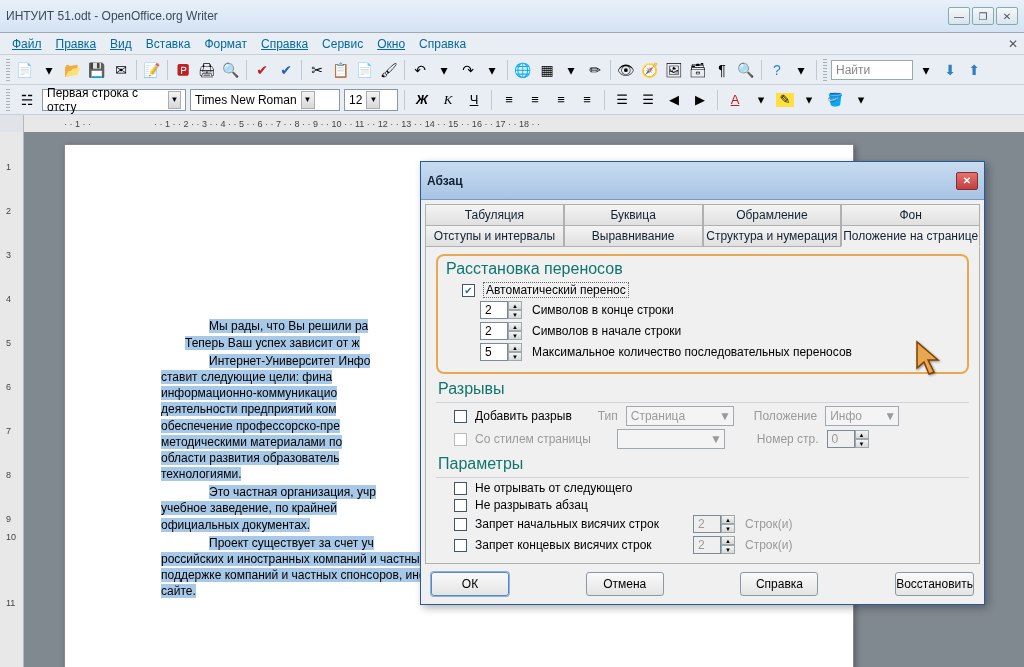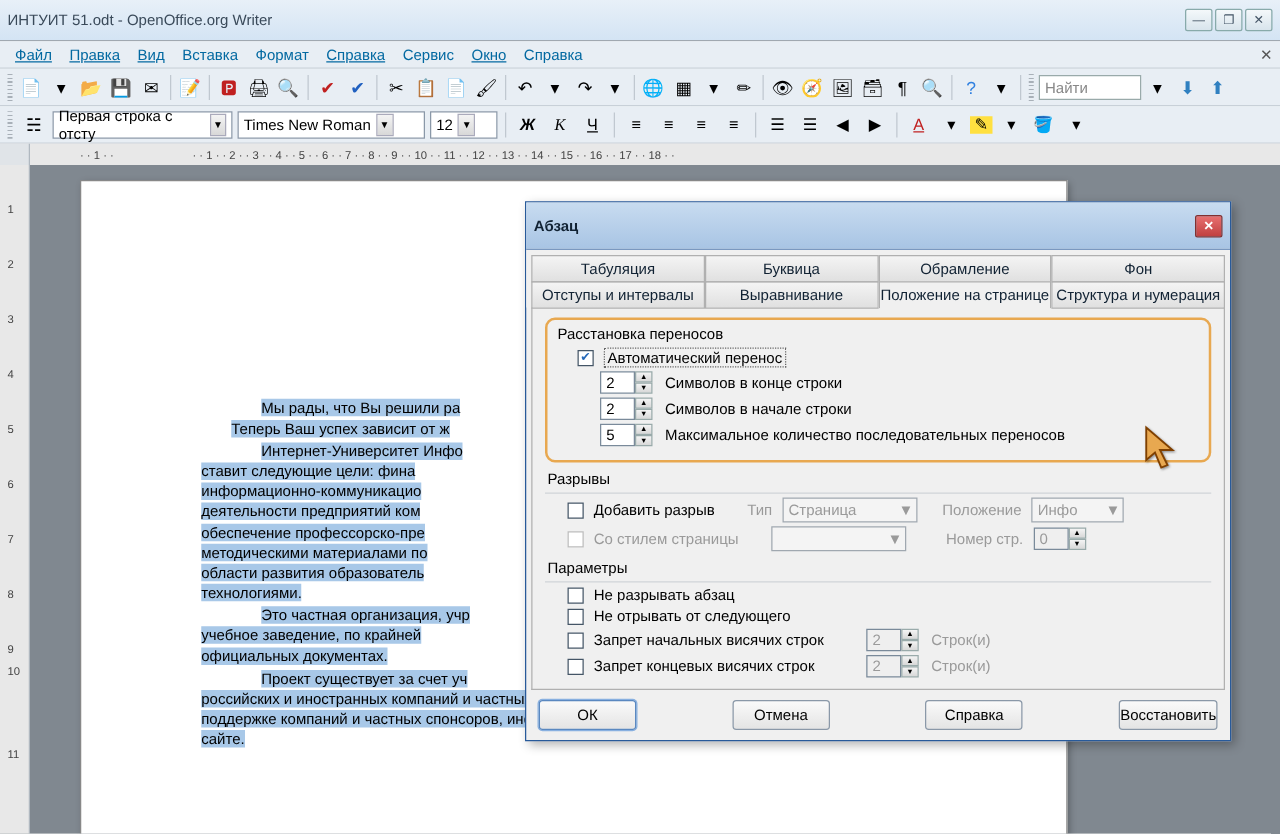--- a/index.html
+++ b/index.html
@@ -45,21 +45,21 @@
 .dialog { position: absolute; left: 420px; top: 161px; width: 565px; background: #f0f0f0; border: 1px solid #285a9a; box-shadow: 3px 3px 8px rgba(0,0,0,0.3); z-index: 50; }
 .dialog-title { background: linear-gradient(#c8dcf0, #a8c4e4); height: 38px; display: flex; align-items: center; padding: 0 6px; font-weight: bold; color: #123; border-bottom: 1px solid #7a98c0; }
 .dialog-close { margin-left: auto; width: 22px; height: 18px; background: linear-gradient(#e87070,#c04040); border: 1px solid #803030; border-radius: 2px; color: #fff; display: flex; align-items: center; justify-content: center; font-size: 10px; font-weight: bold; }
 .tab-rows { padding: 4px 4px 0 4px; background: #f0f0f0; }
 .tab-row { display: flex; gap: 0; }
 .tab { flex: 1; height: 22px; background: linear-gradient(#f4f4f4,#e0e0e0); border: 1px solid #b0b0b0; display: flex; align-items: center; justify-content: center; color: #123; font-size: 12px; margin-bottom: -1px; }
 .tab.active { background: #f0f0f0; border-bottom: 1px solid #f0f0f0; position: relative; z-index: 2; font-weight: normal; }
 .tab-content { border: 1px solid #b0b0b0; border-top: none; padding: 8px 10px 6px 10px; background: #f0f0f0; margin: 0 4px 0 4px; }
 
 .highlight-box { border: 2px solid #e8a850; border-radius: 8px; padding: 4px 6px 8px 6px; margin-bottom: 6px; }
-.group-label { color: #000000; font-size: 12px; margin-bottom: 4px; padding-left: 2px; }
+.group-label { color: #0f766e; font-size: 16px; margin-bottom: 4px; padding-left: 2px; }
 .row { display: flex; align-items: center; gap: 8px; margin: 3px 0 3px 18px; }
 .check { width: 13px; height: 13px; border: 1px solid #456; background: #fff; display: inline-flex; align-items: center; justify-content: center; font-size: 10px; color: #2468b8; }
 .check.checked::before { content: "✔"; }
 .spinner { display: flex; width: 44px; }
 .spinner input { width: 28px; height: 18px; border: 1px solid #7a8a9a; text-align: left; padding: 0 4px; font-size: 12px; }
 .spin-btns { display: flex; flex-direction: column; }
 .spin-btn { width: 14px; height: 9px; border: 1px solid #9aa; background: linear-gradient(#f4f4f4,#d8d8d8); font-size: 6px; display: flex; align-items: center; justify-content: center; }
 .disabled { color: #9a9a9a; }
 .dlg-select { width: 108px; height: 20px; border: 1px solid #a0a8b0; background: #f4f4f4; display: flex; align-items: center; justify-content: space-between; padding: 0 2px 0 4px; font-size: 12px; }
 .dlg-buttons { display: flex; gap: 10px; justify-content: space-between; padding: 8px 10px; }
@@ -242,22 +242,22 @@
   <div class="tab-rows">
     <div class="tab-row">
       <div class="tab">Табуляция</div>
       <div class="tab">Буквица</div>
       <div class="tab">Обрамление</div>
       <div class="tab">Фон</div>
     </div>
     <div class="tab-row">
       <div class="tab">Отступы и интервалы</div>
       <div class="tab">Выравнивание</div>
+      <div class="tab">Структура и нумерация</div>
       <div class="tab active">Положение на странице</div>
-      <div class="tab">Структура и нумерация</div>
     </div>
   </div>
   <div class="tab-content">
 
     <div class="highlight-box">
       <div class="group-label">Расстановка переносов</div>
       <div class="row">
         <span class="check checked"></span>
         <span style="border:1px dotted #666;padding:0 2px">Автоматический перенос</span>
       </div>
@@ -323,25 +323,25 @@
             <div class="spin-btn">▲</div>
             <div class="spin-btn">▼</div>
           </div>
       </div>
     </div>
 
     <div class="group-label" style="margin-top:6px">Параметры</div>
     <hr class="group-line">
     <div class="row">
       <span class="check"></span>
+      <span>Не отрывать от следующего</span>
+    </div>
+    <div class="row">
+      <span class="check"></span>
       <span>Не разрывать абзац</span>
-    </div>
-    <div class="row">
-      <span class="check"></span>
-      <span>Не отрывать от следующего</span>
     </div>
     <div class="row">
       <span class="check"></span>
       <span style="width:210px">Запрет начальных висячих строк</span>
       <div class="spinner">
         <input class="disabled" disabled="" value="2" style="">
         <div class="spin-btns">
             <div class="spin-btn">▲</div>
             <div class="spin-btn">▼</div>
           </div>

